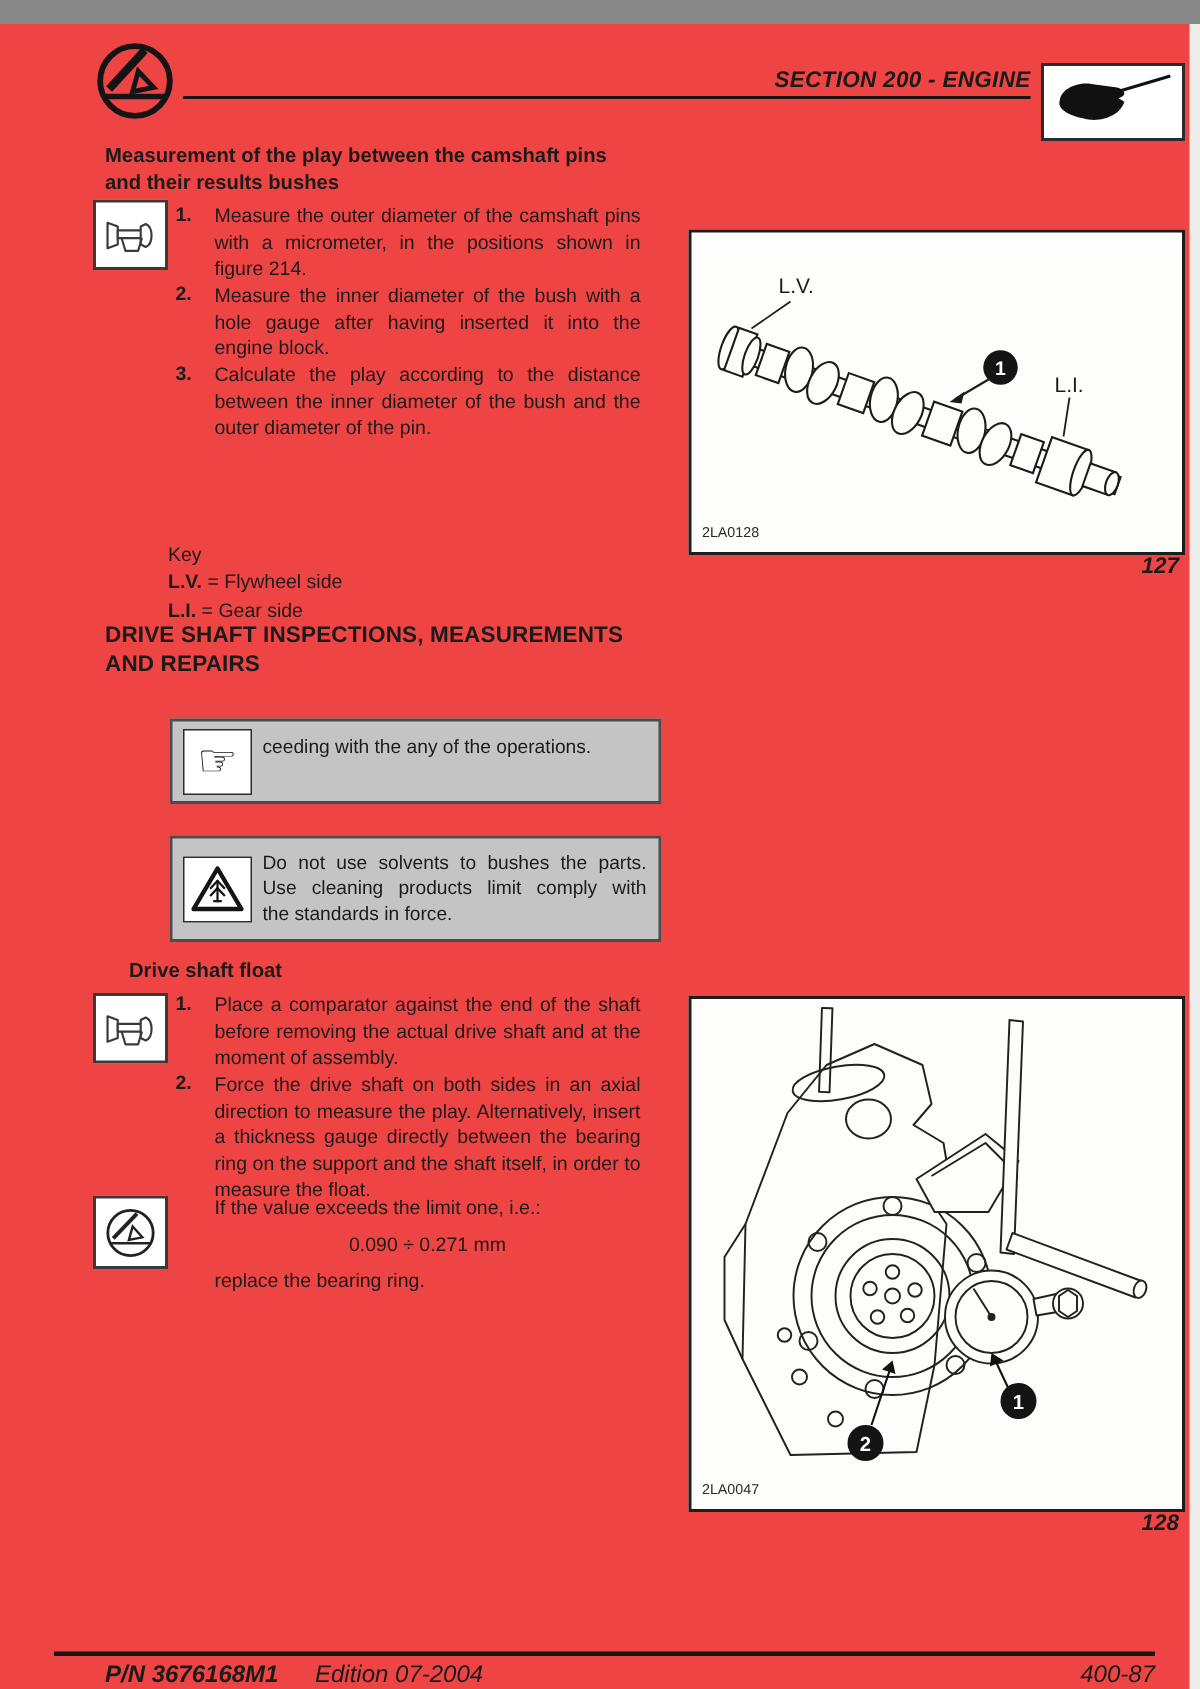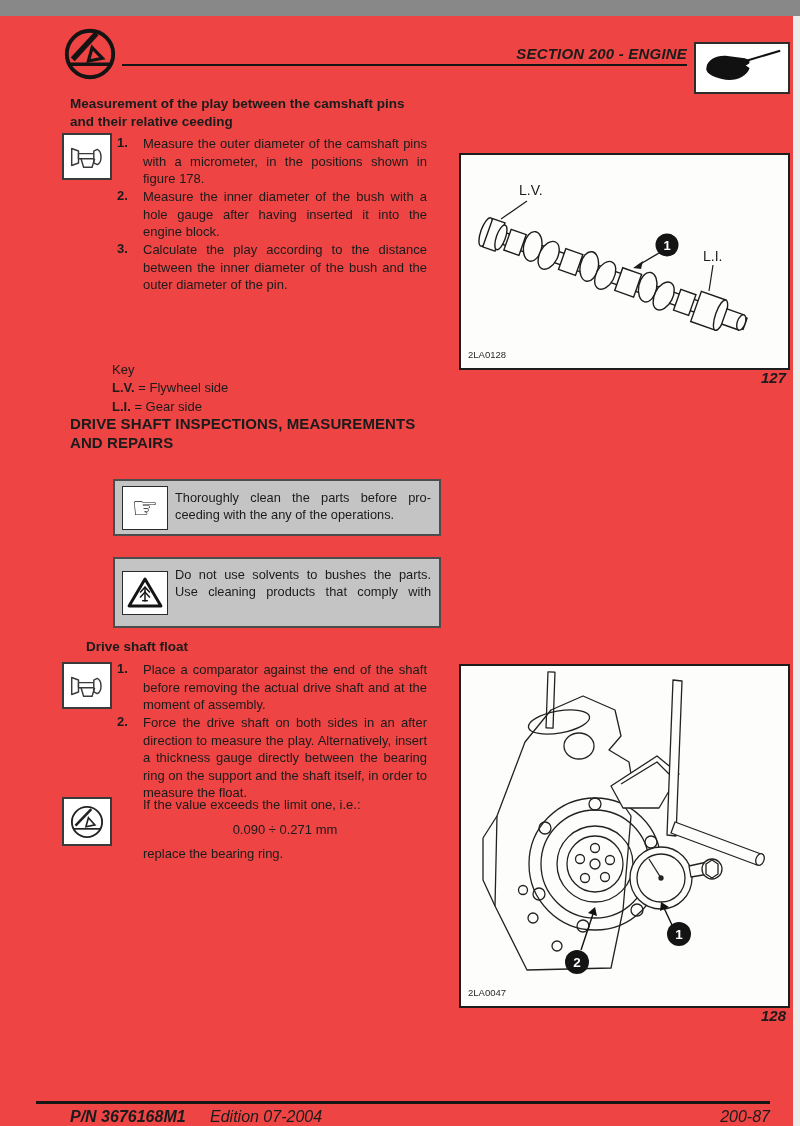--- a/index.html
+++ b/index.html
@@ -57,36 +57,36 @@
   </div>
   <div class="abs hdr-rule"></div>
   <div class="abs section-title">SECTION 200 - ENGINE</div>
   <div class="abs hand-box">
     <svg width="88" height="44" viewBox="0 0 90 46">
       <line x1="50" y1="18" x2="87" y2="7" stroke="#111" stroke-width="2.2"></line>
       <path d="M10 24 C11 16, 22 11, 32 12.5 L50 15 C56 16.5, 57 20.5, 51 22.5 L55 25 C52 35, 38 40, 26 36.5 C16 34, 8 30, 10 24 Z" fill="#111"></path>
     </svg>
   </div>
 
-  <div class="abs h-bold" style="left:70px;top:79px;width:345px;">Measurement of the play between the camshaft pins and their relative ceeding</div>
+  <div class="abs h-bold" style="left:70px;top:79px;width:345px;">Measurement of the play between the camshaft pins and their results bushes</div>
 
   <div class="abs icon-box" style="left:62px;top:117px;width:46px;height:43px;">
     <svg width="40" height="34" viewBox="0 0 44 40">
       <g fill="#fff" stroke="#3a3a3a" stroke-width="1.7" stroke-linejoin="round">
         <path d="M4,10 L12,13 L12,27 L4,30 Z"></path>
         <rect x="12" y="16" width="22" height="6"></rect>
         <path d="M34,11 C40,13.5 40,26.5 34,29 L30,27 L30,13 Z"></path>
         <path d="M15,22 L18,32 L28,32 L31,22" fill="none"></path>
       </g>
     </svg>
   </div>
 
   <div class="abs" style="left:117px;top:119px;">
     <span class="abs step-num" style="left:0;top:0;">1.</span>
-    <div class="abs body-txt" style="left:26px;top:0;width:284px;">Measure the outer diameter of the camshaft pins with a micrometer, in the positions shown in figure 178.</div>
+    <div class="abs body-txt" style="left:26px;top:0;width:284px;">Measure the outer diameter of the camshaft pins with a micrometer, in the positions shown in figure 214.</div>
   </div>
   <div class="abs" style="left:117px;top:172px;">
     <span class="abs step-num" style="left:0;top:0;">2.</span>
     <div class="abs body-txt" style="left:26px;top:0;width:284px;">Measure the inner diameter of the bush with a hole gauge after having inserted it into the engine block.</div>
   </div>
   <div class="abs" style="left:117px;top:225px;">
     <span class="abs step-num" style="left:0;top:0;">3.</span>
     <div class="abs body-txt" style="left:26px;top:0;width:284px;">Calculate the play according to the distance between the inner diameter of the bush and the outer diameter of the pin.</div>
   </div>
 
@@ -131,40 +131,40 @@
   </div>
   <div class="abs fig-num" style="left:459px;top:353px;width:327px;">127</div>
 
   <div class="abs h-caps" style="left:70px;top:398px;width:372px;">DRIVE SHAFT INSPECTIONS, MEASUREMENTS AND REPAIRS</div>
 
   <div class="abs note-box" style="left:113px;top:463px;width:324px;height:53px;">
     <div class="note-icon">
       <span class="hand-glyph">☞</span>
     </div>
     <div class="note-txt" style="top:9px;">
-      <div class="jl">Thoroughly clean the parts before pro-</div>
       <div>ceeding with the any of the operations.</div>
     </div>
   </div>
 
   <div class="abs note-box" style="left:113px;top:541px;width:324px;height:67px;">
     <div class="note-icon">
       <svg width="36" height="33" viewBox="0 0 44 40">
         <path d="M22,3.5 L41.5,36.5 L2.5,36.5 Z" fill="none" stroke="#141414" stroke-width="3.6" stroke-linejoin="round"></path>
         <g stroke="#141414" stroke-width="1.8" fill="none">
           <line x1="22" y1="13" x2="22" y2="31"></line>
           <path d="M16,20 L22,13.5 L28,20"></path>
           <path d="M16,26 L22,19.5 L28,26"></path>
           <line x1="18.5" y1="30" x2="25.5" y2="30"></line>
         </g>
       </svg>
     </div>
     <div class="note-txt" style="top:8px;">
       <div class="jl">Do not use solvents to bushes the parts.</div>
-      <div class="jl">Use cleaning products that comply with</div>
+      <div class="jl">Use cleaning products limit comply with</div>
+      <div>the standards in force.</div>
     </div>
   </div>
 
   <div class="abs h-bold" style="left:70px;top:622px;padding-left:16px;">Drive shaft float</div>
 
   <div class="abs icon-box" style="left:62px;top:646px;width:46px;height:43px;">
     <svg width="40" height="34" viewBox="0 0 44 40">
       <g fill="#fff" stroke="#3a3a3a" stroke-width="1.7" stroke-linejoin="round">
         <path d="M4,10 L12,13 L12,27 L4,30 Z"></path>
         <rect x="12" y="16" width="22" height="6"></rect>
@@ -173,21 +173,21 @@
       </g>
     </svg>
   </div>
 
   <div class="abs" style="left:117px;top:645px;">
     <span class="abs step-num" style="left:0;top:0;">1.</span>
     <div class="abs body-txt" style="left:26px;top:0;width:284px;">Place a comparator against the end of the shaft before removing the actual drive shaft and at the moment of assembly.</div>
   </div>
   <div class="abs" style="left:117px;top:698px;">
     <span class="abs step-num" style="left:0;top:0;">2.</span>
-    <div class="abs body-txt" style="left:26px;top:0;width:284px;">Force the drive shaft on both sides in an after direction to measure the play. Alternatively, insert a thickness gauge directly between the bearing ring on the support and the shaft itself, in order to measure the float.</div>
+    <div class="abs body-txt" style="left:26px;top:0;width:284px;">Force the drive shaft on both sides in an axial direction to measure the play. Alternatively, insert a thickness gauge directly between the bearing ring on the support and the shaft itself, in order to measure the float.</div>
   </div>
 
   <div class="abs icon-box" style="left:62px;top:781px;width:46px;height:45px;">
     <svg width="36" height="36" viewBox="0 0 50 50">
       <circle cx="25" cy="25" r="21" fill="none" stroke="#222" stroke-width="2.6"></circle>
       <line x1="31" y1="7" x2="9" y2="30" stroke="#222" stroke-width="3.6"></line>
       <polygon points="27,19 36,29 23.5,31.5" fill="none" stroke="#222" stroke-width="2.2"></polygon>
       <line x1="5.5" y1="34.5" x2="44.5" y2="34.5" stroke="#222" stroke-width="2.4"></line>
     </svg>
   </div>
@@ -252,14 +252,14 @@
       <circle cx="116" cy="296" r="12" fill="#141414"></circle>
       <text x="116" y="301" font-size="13.5" font-weight="bold" fill="#fff" text-anchor="middle">2</text>
       <text x="7" y="330" font-size="9.5" fill="#2a2a2a">2LA0047</text>
     </svg>
   </div>
   <div class="abs fig-num" style="left:459px;top:991px;width:327px;">128</div>
 
   <div class="abs ftr-rule"></div>
   <div class="abs ftr-txt ftr-bold" style="left:70px;top:1092px;">P/N 3676168M1</div>
   <div class="abs ftr-txt" style="left:210px;top:1092px;">Edition 07-2004</div>
-  <div class="abs ftr-txt" style="right:30px;top:1092px;">200-87</div>
+  <div class="abs ftr-txt" style="right:30px;top:1092px;">400-87</div>
 </div>
 
 </body></html>

